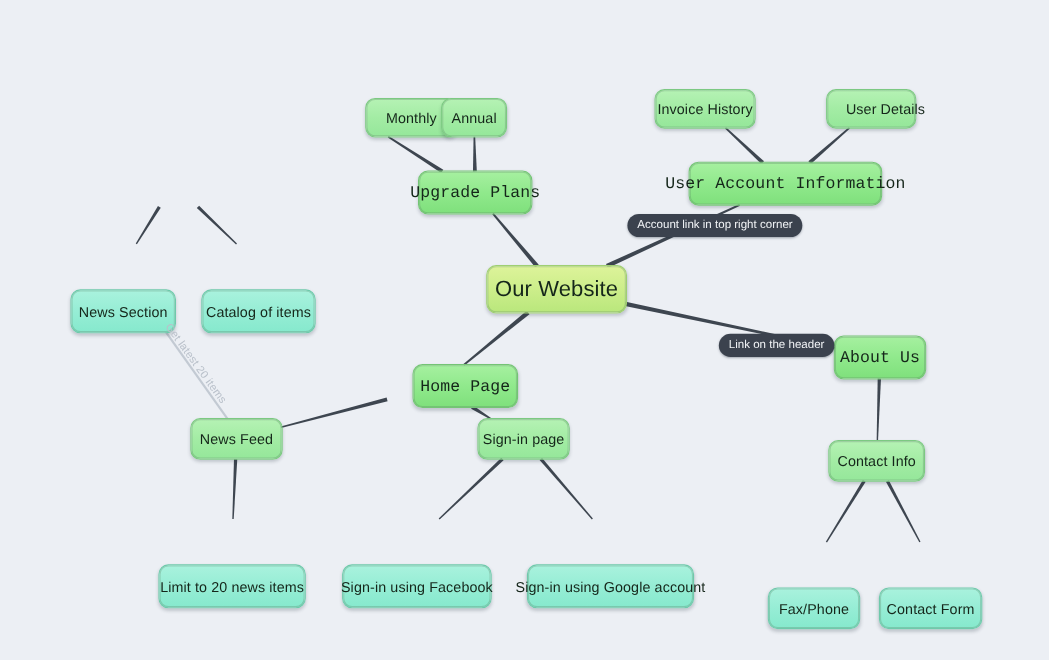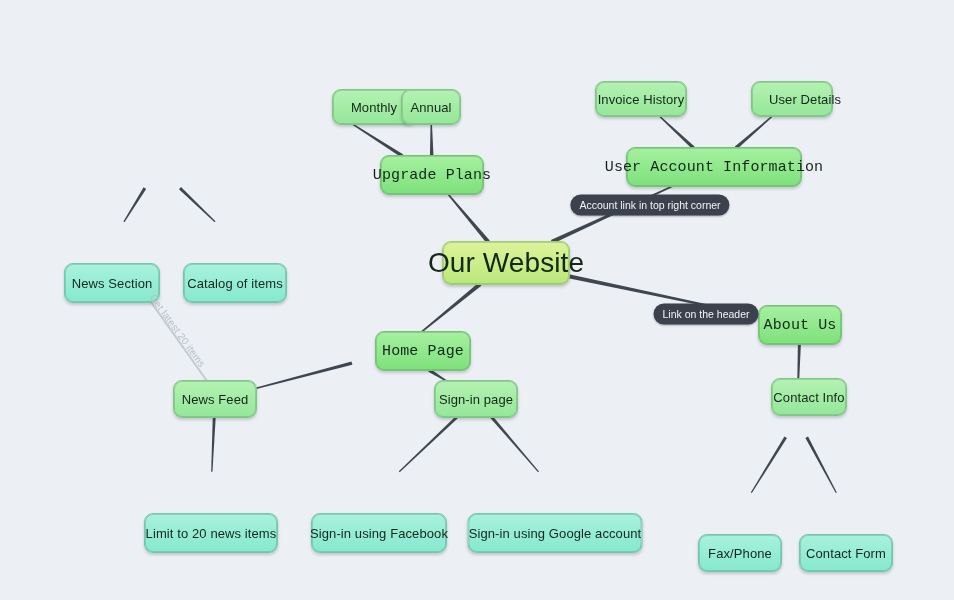--- a/index.html
+++ b/index.html
@@ -23,21 +23,21 @@
     white-space:nowrap;
     letter-spacing:.1px;
     box-shadow:0 2px 3px rgba(40,55,70,.22), 0 0 0 1px rgba(90,130,100,.30) inset;
     transform:translate(-50%,-50%);
     z-index:5;
   }
   
   .lvl-root{
     background:linear-gradient(180deg,#ddf39a 0%,#cdee8b 48%,#b9e77c 100%);
     border:1px solid #9fcf72;
-    font-size:28px;
+    font-size:20px;
   }
   .lvl-1{
     background:linear-gradient(180deg,#a6f0a0 0%,#90e98c 50%,#7fe07c 100%);
     border:1px solid #74c475;
     font-size:15px;
     font-family:Liberation Mono, monospace;
   }
   .lvl-2{
     background:linear-gradient(180deg,#b5f2b4 0%,#a3eca4 50%,#95e79a 100%);
     border:1px solid #7cc982;
@@ -117,20 +117,20 @@
     <div class="node lvl-1" style="left: 714px; top: 167px; width: 176px; height: 40px;">User Account Information</div>
     <div class="node lvl-2" style="left: 641px; top: 99px; width: 92px; height: 36px;">Invoice History</div>
     <div class="node lvl-2" style="left: 792px; top: 99px; width: 82px; height: 36px; padding-left: 26px;">User Details</div>
     <div class="node lvl-3 aqua" style="left: 112px; top: 241px; width: 96px; height: 40px;">News Section</div>
     <div class="node lvl-3 aqua" style="left: 235px; top: 241px; width: 104px; height: 40px;">Catalog of items</div>
     <div class="node lvl-1" style="left: 398px; top: 351px; width: 96px; height: 40px; margin-left: 25px;">Home Page</div>
     <div class="node lvl-2" style="left: 215px; top: 399px; width: 84px; height: 38px;">News Feed</div>
     <div class="node lvl-3 aqua" style="left: 211px; top: 491px; width: 134px; height: 40px;">Limit to 20 news items</div>
     <div class="node lvl-2" style="left: 476px; top: 399px; width: 84px; height: 38px;">Sign-in page</div>
     <div class="node lvl-3 aqua" style="left: 379px; top: 491px; width: 136px; height: 40px;">Sign-in using Facebook</div>
-    <div class="node lvl-3 aqua" style="left: 555px; top: 491px; width: 175px; height: 40px;">Sign-in using Google account</div>
+    <div class="node lvl-3 aqua" style="left: 555px; top: 491px; width: 152px; height: 40px;">Sign-in using Google account</div>
     <div class="node lvl-1" style="left: 800px; top: 325px; width: 84px; height: 40px;">About Us</div>
-    <div class="node lvl-2" style="left: 797px; top: 397px; width: 76px; height: 38px; margin-left: 12px;">Contact Info</div>
+    <div class="node lvl-2" style="left: 797px; top: 419px; width: 88px; height: 38px;">Contact Info</div>
     <div class="node lvl-3 aqua" style="left: 740px; top: 511px; width: 84px; height: 38px;">Fax/Phone</div>
     <div class="node lvl-3 aqua" style="left: 846px; top: 511px; width: 94px; height: 38px;">Contact Form</div>
     <div class="edge-label" style="left: 650px; top: 205px;">Account link in top right corner</div>
     <div class="edge-label" style="left: 706px; top: 314px; text-align: center;">Link on the header</div>
   </div>
 
 </body></html>

